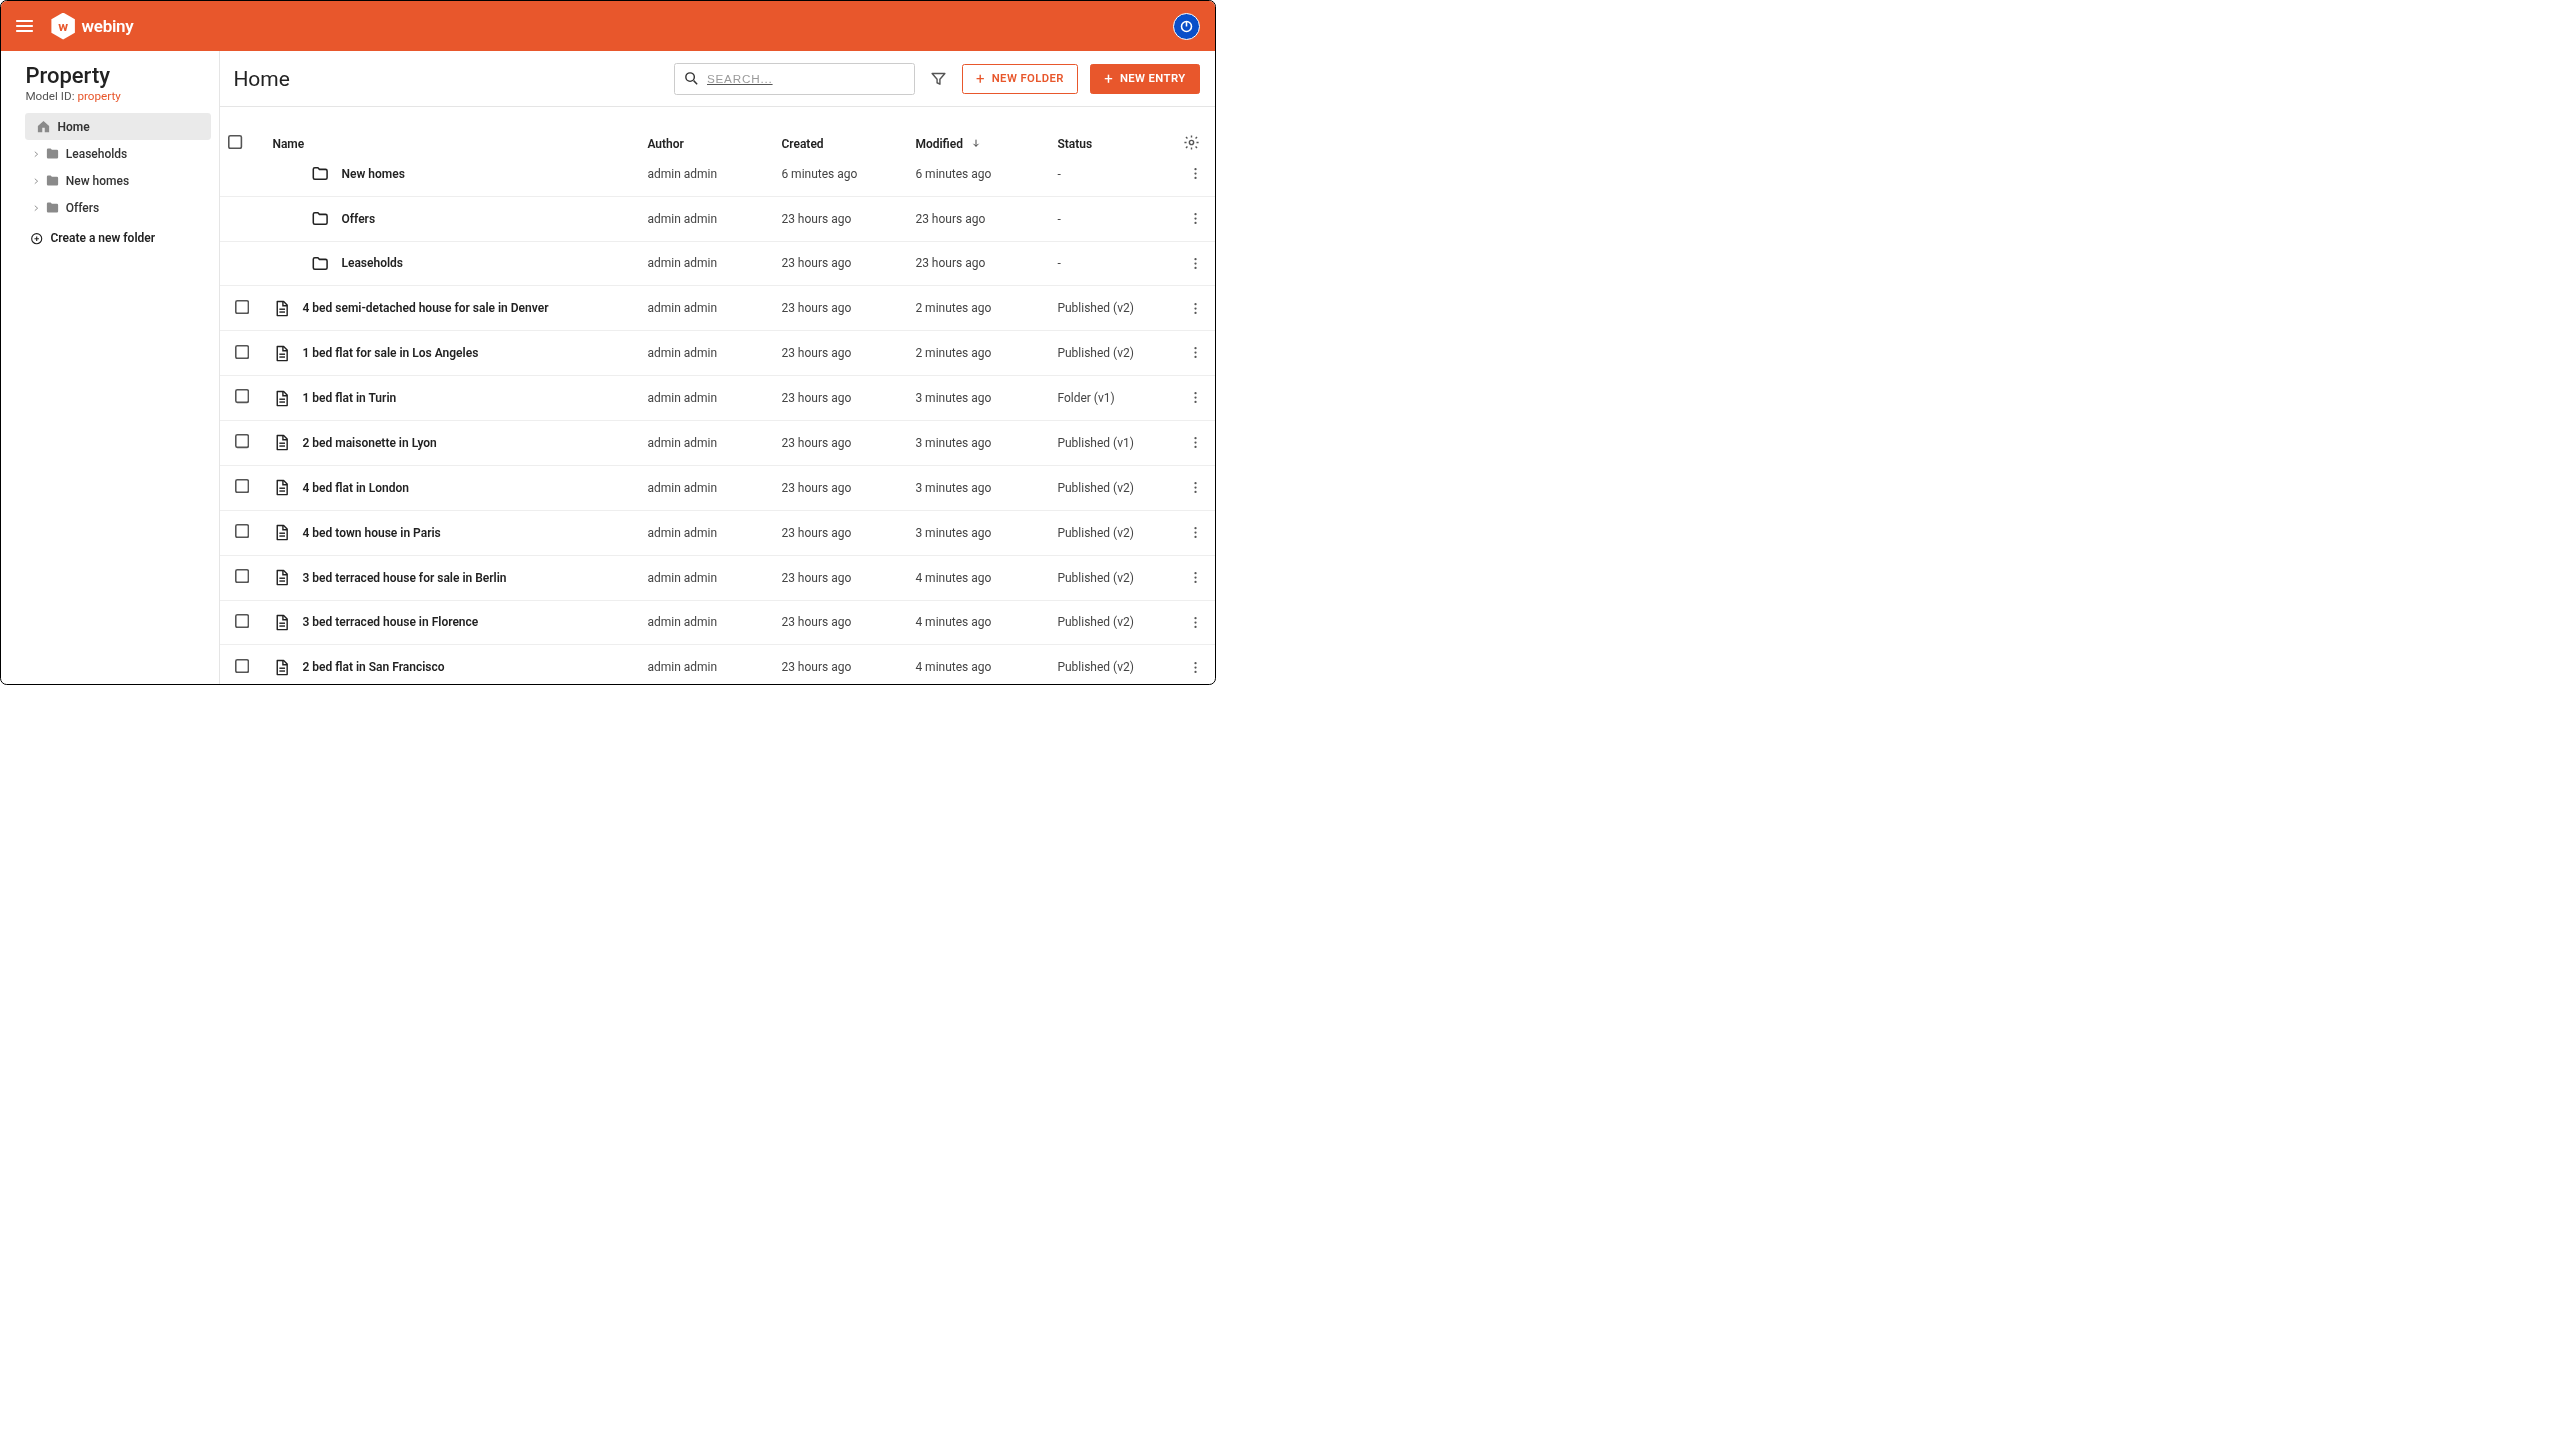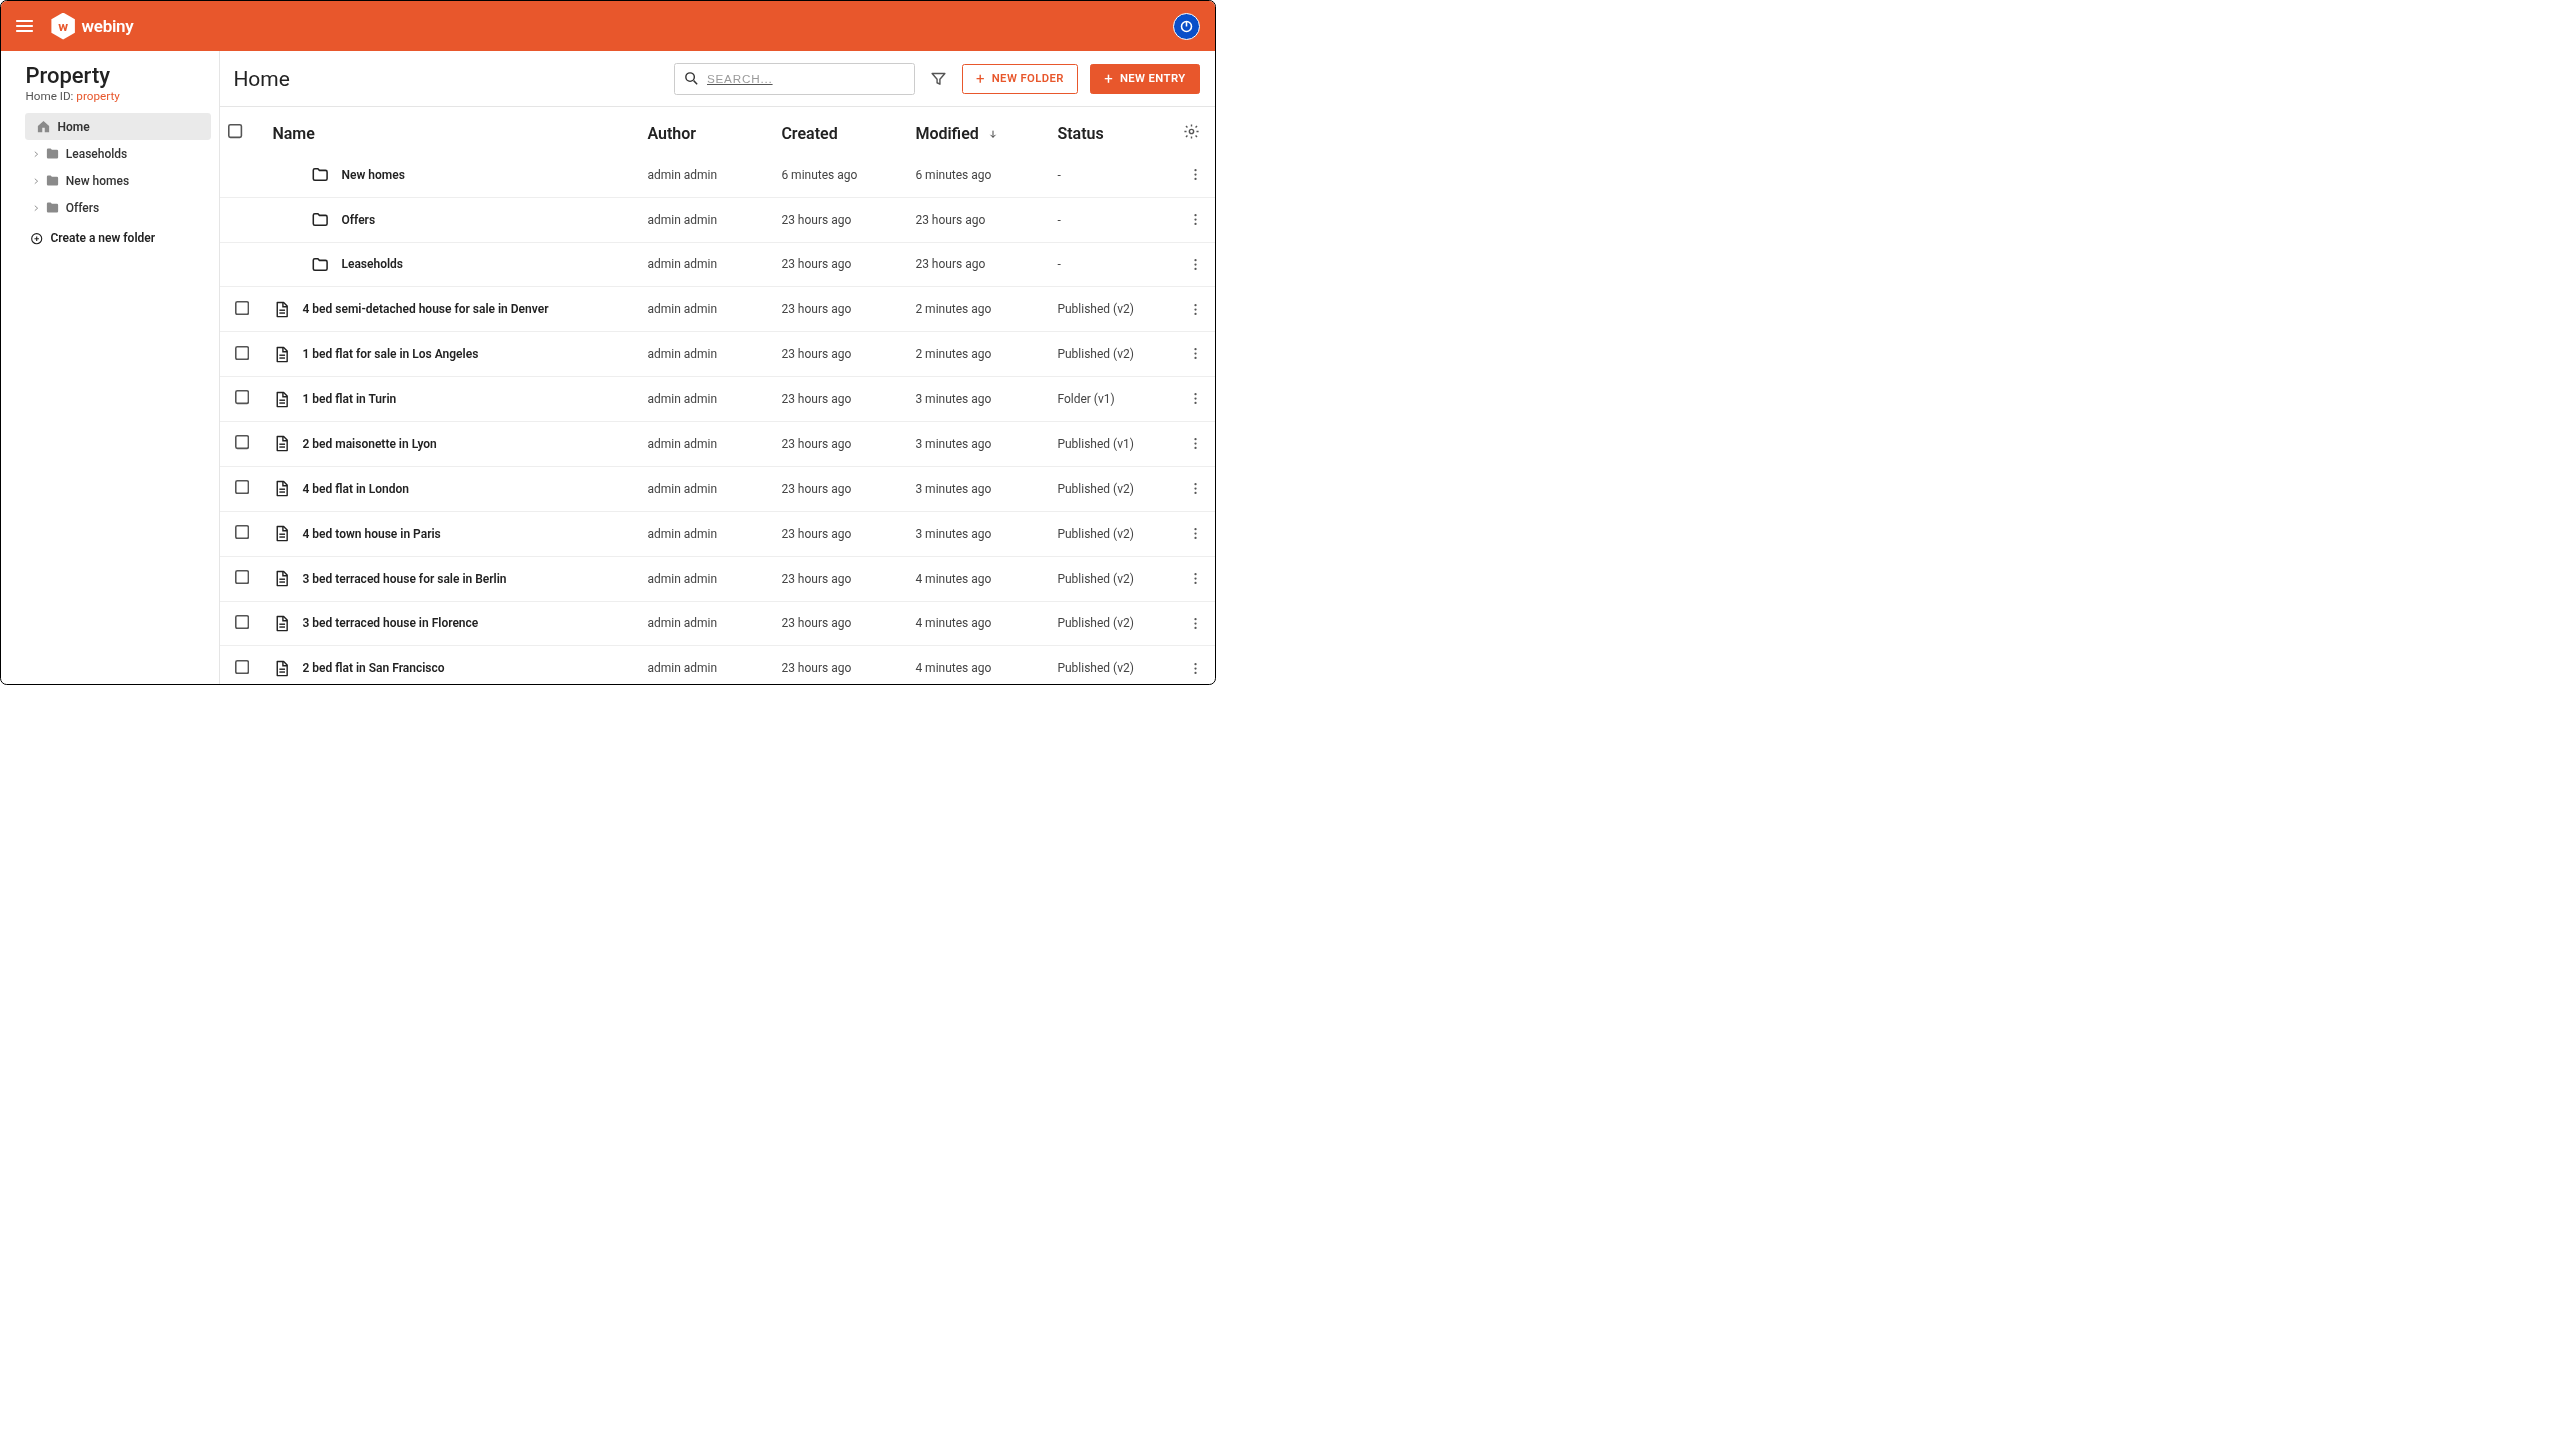--- a/index.html
+++ b/index.html
@@ -94,23 +94,23 @@
     font-size:11.3px; font-weight:600; letter-spacing:0.4px;
     cursor:pointer; text-transform:uppercase;
   }
   .btn-outline { border:0.8px solid #e8572c; color:#e8572c; background:#fff; }
   .btn-primary { border:0.8px solid #e8572c; background:#e8572c; color:#fff; }
   .btn .plus { font-size:15px; line-height:0; font-weight:400; }
   
   .table-wrap { flex:1; overflow-y:auto; }
   table.grid { width:100%; border-collapse:collapse; }
   table.grid thead th {
-    text-align:left; font-weight:600; font-size:16px; color:#222;
+    text-align:left; font-weight:600; font-size:12px; color:#222;
     padding: 11.7px 8.4px; border-bottom:0.8px solid #e5e5e5; border-top:0.8px solid #e5e5e5;
-    background:#fff; position:sticky; top:4px;
+    background:#fff; position:sticky; top:15px;
   }
   table.grid tbody td {
     padding: 11.7px 8.4px; border-bottom:0.8px solid #eee;
     font-size:12px; color:#444; vertical-align:middle;
   }
   .col-check { width:44px; text-align:center; }
   .col-name { }
   .col-author { width: 134px; }
   .col-created { width: 134px; }
   .col-modified { width: 142px; }
@@ -150,21 +150,21 @@
           <line x1="12" y1="4" x2="12" y2="12" stroke="#fff" stroke-width="2.5"></line>
         </svg>
     </div>
   </div>
 
   <div class="body">
 
     <div class="sidebar">
       <h1>Property</h1>
       <div class="model-id">
-        <span>Home ID: </span><span class="model-id-val">property</span>
+        <span>Model ID: </span><span class="model-id-val">property</span>
       </div>
       <ul class="tree" id="tree">
           <li class="tree-item active root">
             <span class="chevron"></span>
             <span class="ticon">
               <svg width="15" height="15" viewBox="0 0 24 24">
                 <path d="M3 11 L12 3 L21 11 V21 H14 V14 H10 V21 H3 Z" fill="#8a8a8a"></path>
               </svg>
             </span>
             <span>Home</span>

